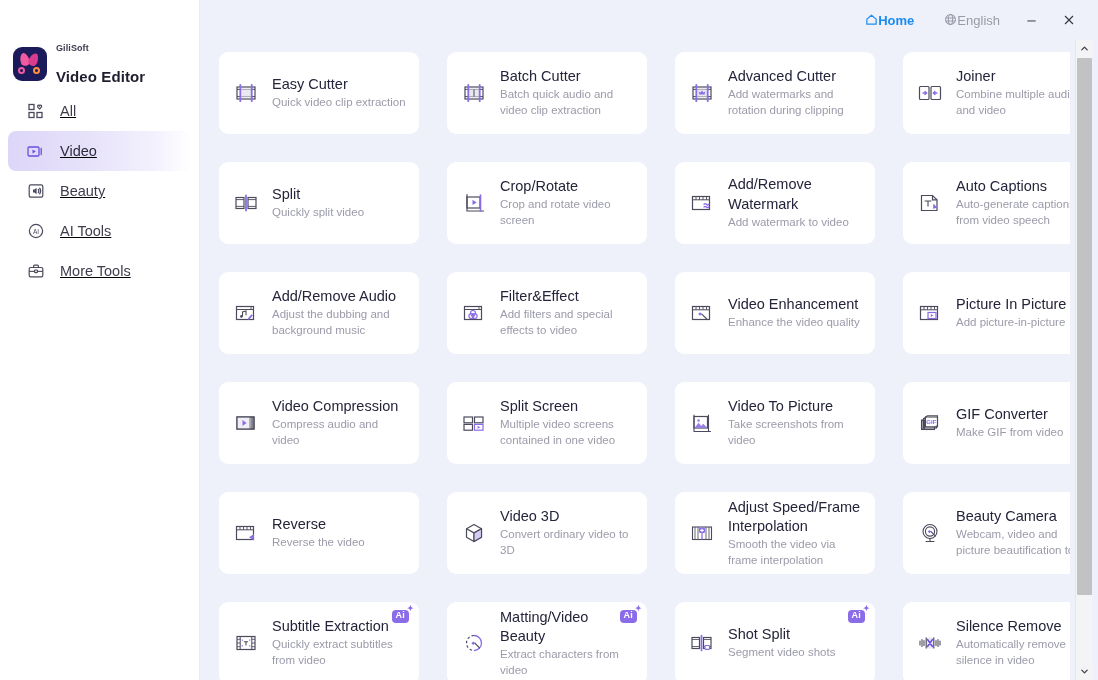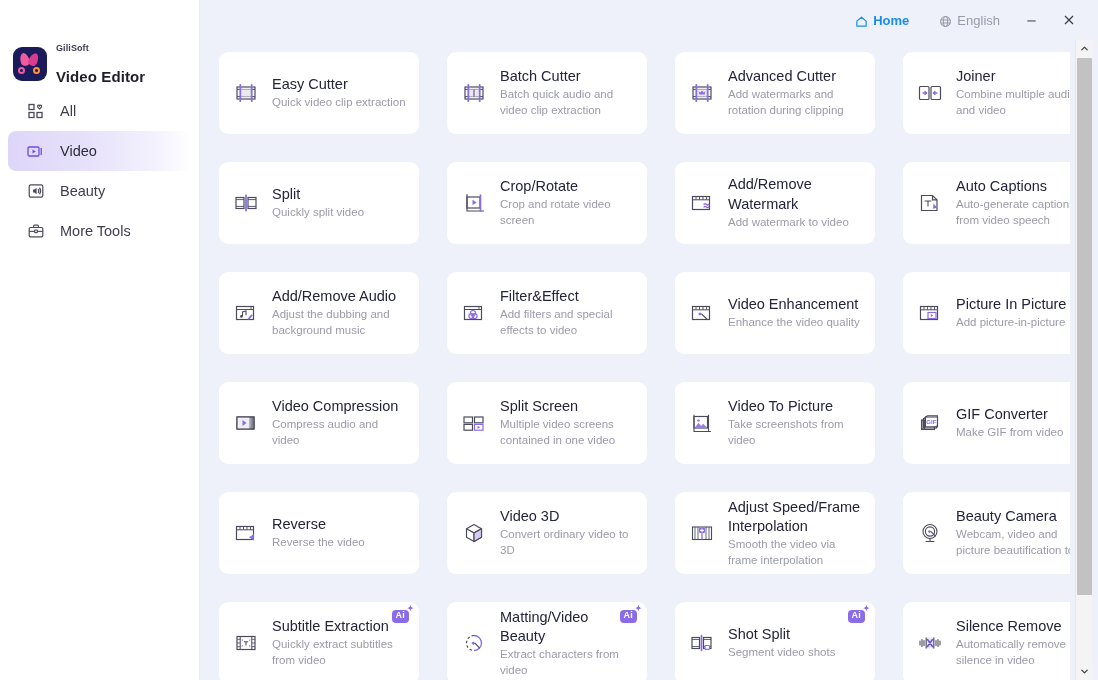--- a/index.html
+++ b/index.html
@@ -104,21 +104,21 @@
     display: flex; align-items: center; justify-content: center;
     color: #4a4a5c;
   }
   .nav-item.active {
     background: linear-gradient(to right, #ddd6f8 0%, #e7e2fa 45%, #f3f1fd 80%, rgba(255,255,255,0) 100%);
     color: #2b2b3d;
   }
   .nav-item.active .nav-ico { color: #6b4fe0; }
 
   
-  .nav { margin-top: 0; }
+  .nav { margin-top: 0; text-decoration: underline; }
   .nav-item { margin-bottom: 0; }
   .nav-list > div:nth-child(1) { margin-top: 0; }
 
   
   .main {
     flex: 1;
     height: 680px;
     position: relative;
     background: #eef0fa;
     overflow: hidden;
@@ -131,22 +131,21 @@
     display: flex;
     align-items: center;
     justify-content: flex-end;
     gap: 0;
     padding-right: 14px;
     background: #eef0fa;
     z-index: 5;
   }
   .tb-btn {
     display: flex;
-    align-items: flex-end;
-    gap: 5px;
+    align-items: flex-start;
     font-size: 13px;
     cursor: pointer;
     padding: 4px 8px;
   }
   .tb-home { color: #1a8cf0; font-weight: bold; }
   .tb-lang { color: #9a9aa8; margin-left: 14px; }
   .tb-min, .tb-close {
     width: 30px; height: 26px;
     display: flex; align-items: center; justify-content: center;
     cursor: pointer;
@@ -311,20 +310,29 @@
             <rect x="2.2" y="2.8" width="13.6" height="12.4" rx="1.6"></rect>
             <path d="M6 7.6h1.5l2.1-1.8v6.4L7.5 10.4H6z" fill="currentColor" stroke="none"></path>
             <path d="M11.3 7.3c.6.9.6 2.5 0 3.4" stroke-linecap="round"></path>
             <path d="M12.7 6.2c1 1.5 1 4.1 0 5.6" stroke-linecap="round"></path>
           </svg>
         </span>
         <span>Beauty</span>
       </div>
 
 
+      <div class="nav-item">
+        <span class="nav-ico">
+          <svg width="18" height="18" viewBox="0 0 18 18" fill="none" stroke="currentColor" stroke-width="1.2">
+            <circle cx="9" cy="9" r="6.6"></circle>
+            <text x="9" y="11.8" font-size="6.5" text-anchor="middle" fill="currentColor" stroke="none" font-family="Liberation Sans, sans-serif">AI</text>
+          </svg>
+        </span>
+        <span>AI Tools</span>
+      </div>
 
       <div class="nav-item">
         <span class="nav-ico">
           <svg width="18" height="18" viewBox="0 0 18 18" fill="none" stroke="currentColor" stroke-width="1.2">
             <rect x="2.2" y="5.5" width="13.6" height="9.3" rx="1.3"></rect>
             <path d="M6.6 5.5V4.1c0-.5.4-.9.9-.9h3c.5 0 .9.4.9.9v1.4"></path>
             <path d="M2.2 9.4h13.6" stroke-width="1.1"></path>
             <rect x="7.6" y="8" width="2.8" height="2.6" rx=".5" fill="#fff"></rect>
           </svg>
         </span>

